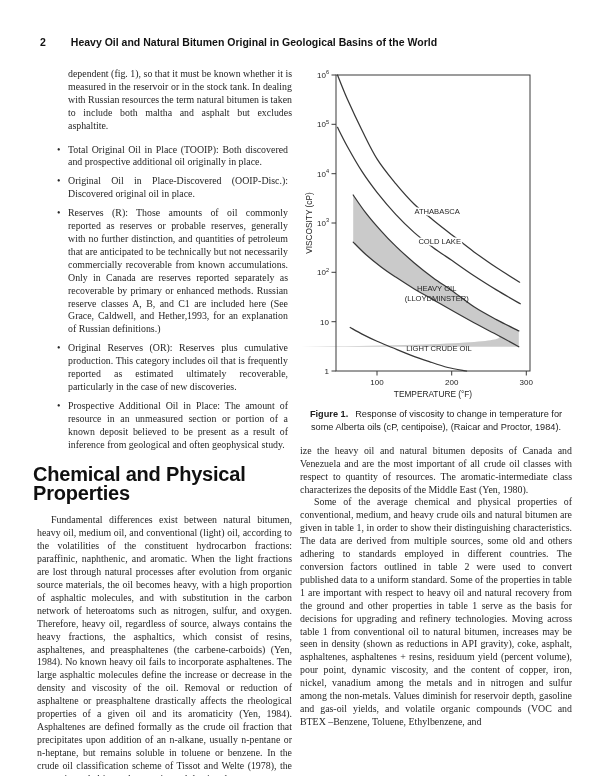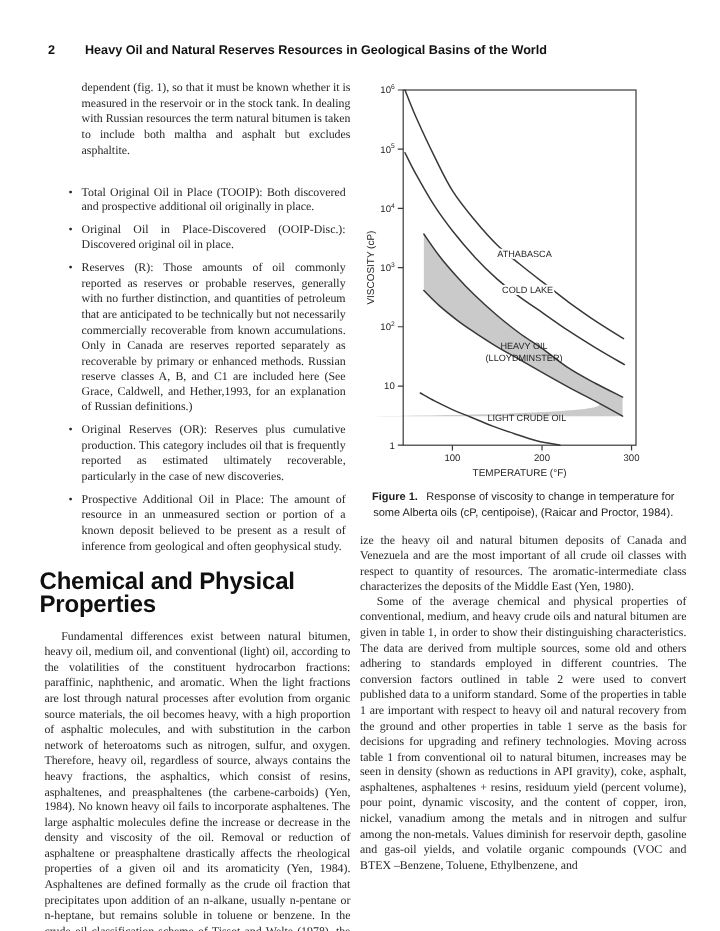--- a/index.html
+++ b/index.html
@@ -9,21 +9,21 @@
   }
   .page-header{
     position:absolute;top:36px;left:40px;right:30px;
     font-family:"Liberation Sans",sans-serif;font-weight:bold;
     font-size:10.5px;color:#121212;display:flex;
   }
   .page-num{margin-right:25px;}
   .col-left{position:absolute;left:37px;top:68px;width:255px;}
   .col-right{position:absolute;left:300px;top:58px;width:272px;}
   p{margin:0;font-size:9.9px;line-height:12.9px;text-align:justify;color:#262626;}
-  .hang{margin-left:31px;margin-bottom:22px;}
+  .hang{margin-left:31px;margin-bottom:11px;}
   ul.deflist{list-style:none;margin:0;padding:0 0 0 31px;}
   ul.deflist li{
     position:relative;margin:0 4px 6px 0;font-size:9.9px;line-height:12.9px;
     text-align:justify;color:#262626;
   }
   ul.deflist li::before{content:"\2022";position:absolute;left:-11px;top:0;}
   h1.section{
     font-family:"Liberation Sans",sans-serif;font-size:20px;line-height:19px;
     color:#101010;margin:14px 0 11px -4px;letter-spacing:-0.2px;
   }
@@ -36,21 +36,21 @@
   }
   .figlabel{font-weight:bold;margin-right:7px;}
 </style>
 </head>
 <body>
 
 <div class="page">
 
   <div class="page-header">
     <span class="page-num">2</span>
-    <span>Heavy Oil and Natural Reserves Resources in Geological Basins of the World</span>
+    <span>Heavy Oil and Natural Bitumen Original in Geological Basins of the World</span>
   </div>
 
   <div class="col-left">
     <p class="hang">dependent (fig. 1), so that it must be known whether it is measured in the reservoir or in the stock tank. In dealing with Russian resources the term natural bitumen is taken to include both maltha and asphalt but excludes asphaltite.</p>
     <ul class="deflist">
       <li>Total Original Oil in Place (TOOIP): Both discovered and prospective additional oil originally in place.</li>
       <li>Original Oil in Place-Discovered (OOIP-Disc.): Discovered original oil in place.</li>
       <li>Reserves (R): Those amounts of oil commonly reported as reserves or probable reserves, generally with no further distinction, and quantities of petroleum that are anticipated to be technically but not necessarily commercially recoverable from known accumulations. Only in Canada are reserves reported separately as recoverable by primary or enhanced methods. Russian reserve classes A, B, and C1 are included here (See Grace, Caldwell, and Hether,1993, for an explanation of Russian definitions.)</li>
       <li>Original Reserves (OR): Reserves plus cumulative production. This category includes oil that is frequently reported as estimated ultimately recoverable, particularly in the case of new discoveries.</li>
       <li>Prospective Additional Oil in Place: The amount of resource in an unmeasured section or portion of a known deposit believed to be present as a result of inference from geological and often geophysical study.</li>

